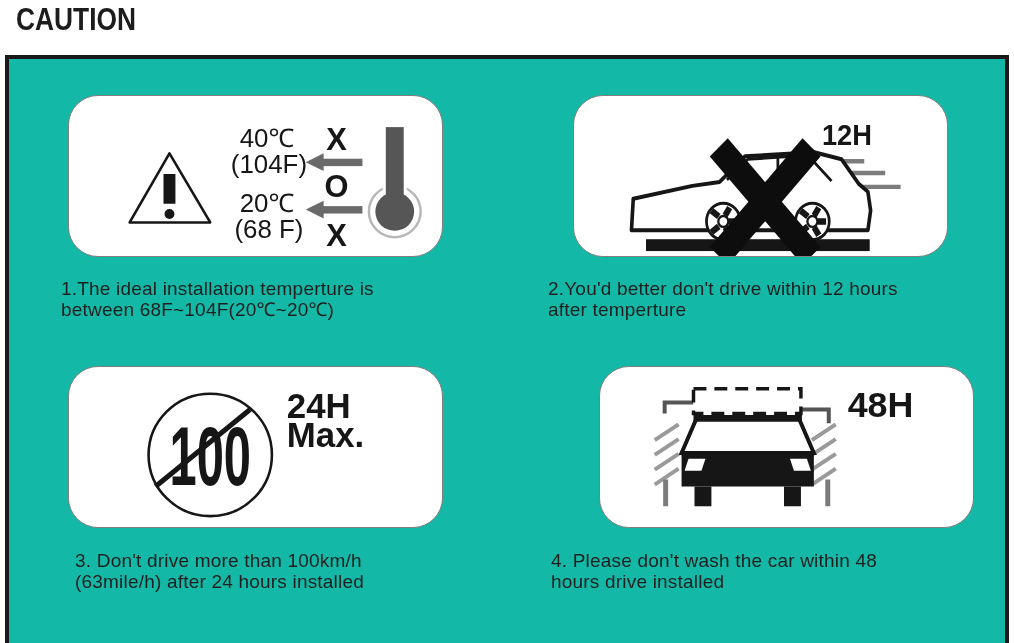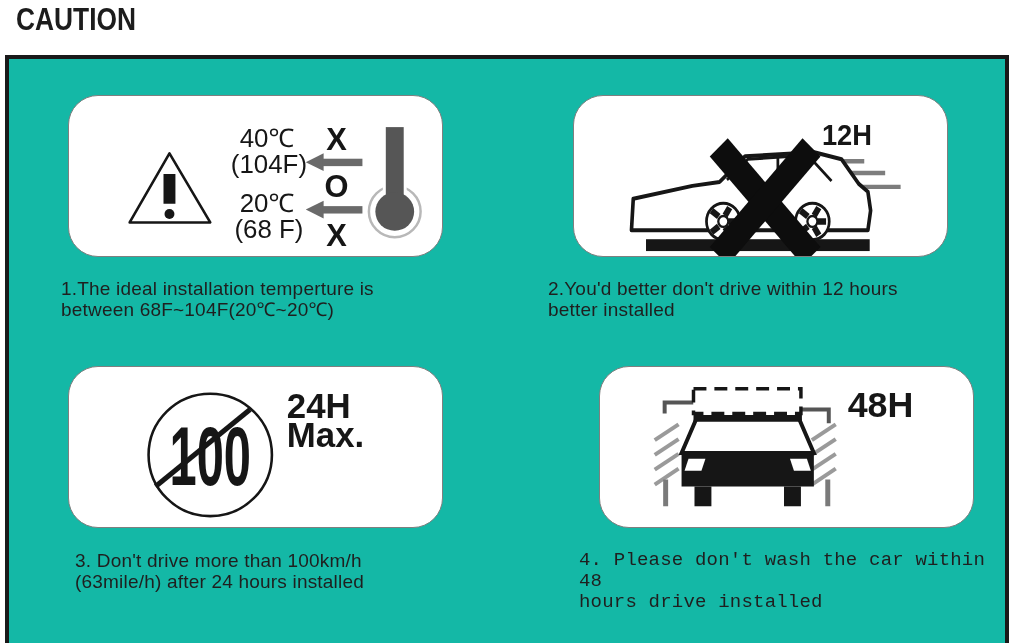--- a/index.html
+++ b/index.html
@@ -27,21 +27,21 @@
   .p2 { left:564px; top:36px;padding-left:32px;  }
   .p3 { left:59px;  top:307px; }
   .p4 { left:590px; top:307px;text-decoration:underline; }
   .caption {
     position:absolute; margin:0; width:410px;
     font-size:19px; line-height:21px; color:#1f1f1f; letter-spacing:.2px;
   }
   .c1 { left:52px;  top:219px; }
   .c2 { left:532px; top:219px;margin-left:7px; }
   .c3 { left:66px;  top:491px; }
-  .c4 { left:570px; top:491px;font-family:Liberation Mono, monospace; }
+  .c4 { left:542px; top:491px; }
   svg text {
     font-family:"Liberation Sans", sans-serif; fill:#161616;
   }
   svg text.temp { font-size:26px; }
   svg text.mark { font-size:31px; font-weight:bold; }
   svg text.badge30 { font-size:30px; font-weight:bold; }
   svg text.badge35 { font-size:35px; font-weight:bold; }
   svg text.badge36 { font-size:36px; font-weight:bold; }
   svg text.speednum { font-size:84px; font-weight:bold; }
 </style>
@@ -170,21 +170,21 @@
         </g>
       </svg>
     </section>
 
     <p class="caption c1">
       <span>1.The ideal installation temperture is</span><br>
       <span>between 68F~104F(20℃~20℃)</span>
     </p>
     <p class="caption c2">
       <span>2.You'd better don't drive within 12 hours</span><br>
-      <span>better installed</span>
+      <span>after temperture</span>
     </p>
     <p class="caption c3">
       <span>3. Don't drive more than 100km/h</span><br>
       <span>(63mile/h) after 24 hours installed</span>
     </p>
     <p class="caption c4">
       <span>4. Please don't wash the car within 48</span><br>
       <span>hours drive installed</span>
     </p>
 

